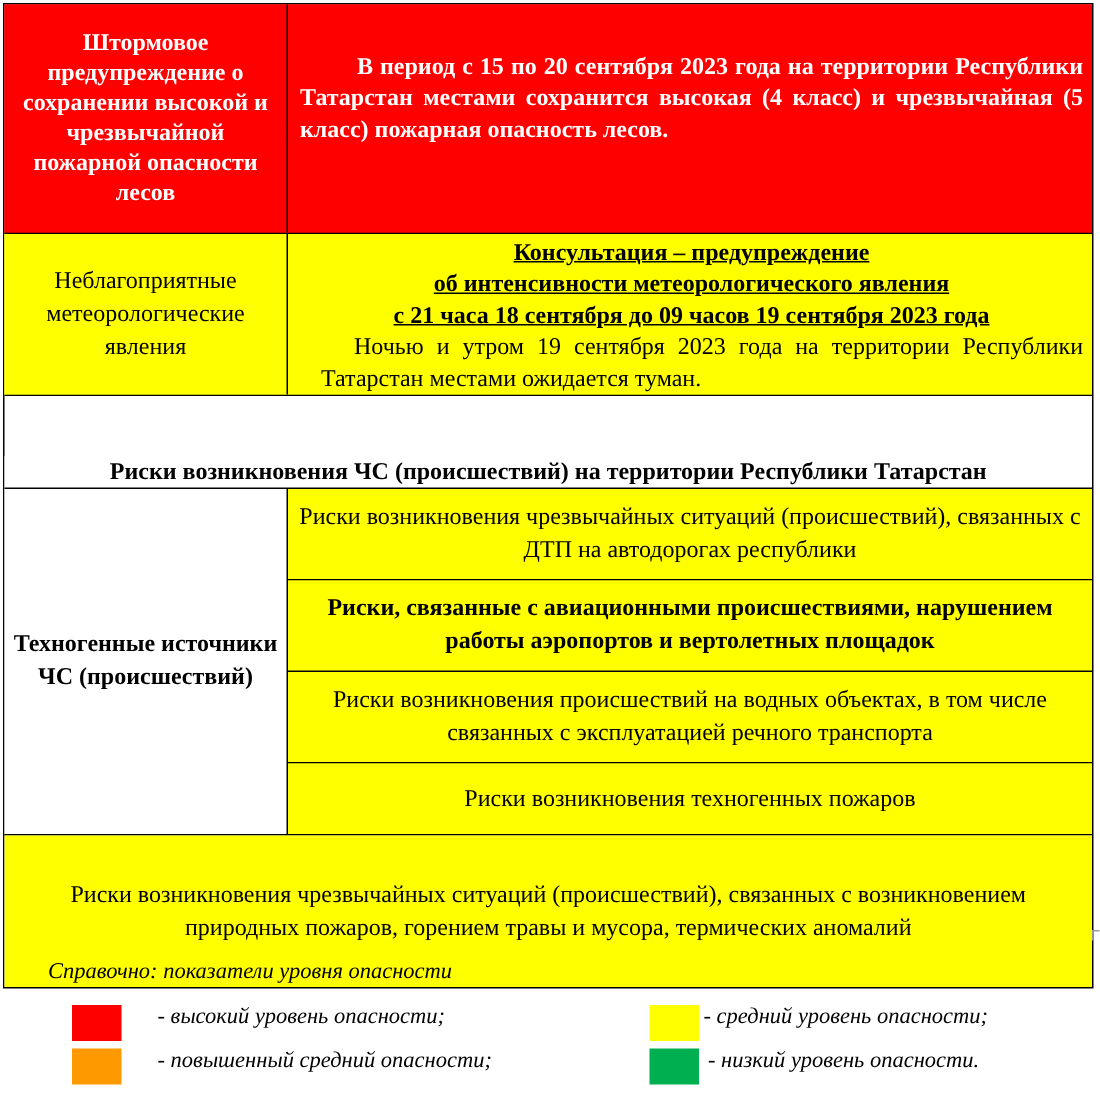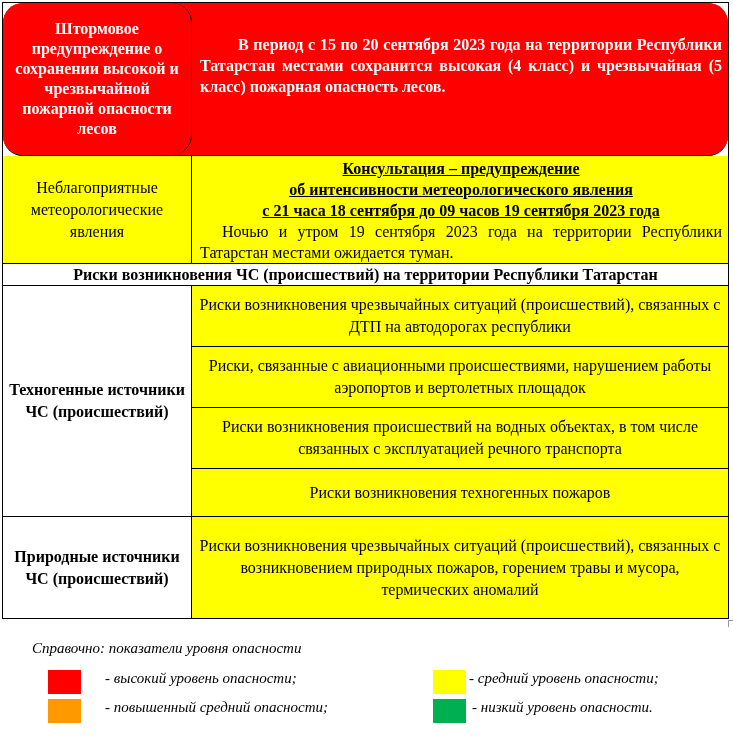--- a/index.html
+++ b/index.html
@@ -3,30 +3,30 @@
 <meta charset="utf-8">
 <style>
   html, body { margin: 0; padding: 0; background: #ffffff; }
   body { width: 733px; height: 739px; position: relative; overflow: hidden;
          font-family: "Liberation Serif", "DejaVu Serif", serif; color: #000; }
   .tbl { position: absolute; left: 2px; top: 2px; width: 727px; border: 1.5px solid #000; box-sizing: border-box; }
   .row { display: flex; border-bottom: 1.5px solid #000; box-sizing: border-box; }
   .row:last-child { border-bottom: none; }
   .lc { width: 189px; border-right: 1.5px solid #000; box-sizing: border-box; display: flex; align-items: center; justify-content: center; text-align: center; flex-shrink: 0; }
   .rc { flex: 1; box-sizing: border-box; }
-  .red { background: #ff0000; border-radius: 20px; }
+  .red { background: #ff0000; }
   .yel { background: #ffff00; }
   .white { background: #ffffff; }
   .warn-title { color: #fff; font-weight: bold; font-size: 16px; line-height: 20px; padding: 2px 6px; }
   .warn-text { color: #fff; font-weight: bold; font-size: 16px; line-height: 21px; text-align: justify; text-align-last: left; padding: 31px 6px 0 8px; }
   .warn-text .indent { display: inline-block; width: 38px; }
   .meteo-title { font-weight: normal; font-size: 16px; line-height: 22px; padding: 0 4px; }
   .meteo-box { padding: 2px 6px 0 8px; }
   .meteo-head { font-weight: bold; font-size: 16px; line-height: 21px; text-align: center; text-decoration: underline; }
-  .meteo-body { font-size: 16px; line-height: 21px; text-align: justify; text-align-last: left; }
+  .meteo-body { font-size: 16px; line-height: 21px; text-align: justify; text-align-last: left; margin-left: 14px; }
   .meteo-body .indent { display: inline-block; width: 22px; }
   .risk-header { font-weight: bold; font-size: 16px; line-height: 21px; text-align: center; padding: 0; height: 21px; }
   .group { display: flex; border-bottom: 1.5px solid #000; }
   .group-label { font-weight: bold; font-size: 16px; line-height: 22px; padding: 0 4px; }
   .group-items { flex: 1; display: flex; flex-direction: column; }
   .item { font-size: 16px; line-height: 22px; text-align: center; display: flex; align-items: center; justify-content: center; border-bottom: 1.5px solid #000; box-sizing: border-box; padding: 0 4px; }
   .item:last-child { border-bottom: none; }
   .legend { position: absolute; left: 0; top: 640px; width: 733px; font-style: italic; font-size: 15px; }
   .legend-title { position: absolute; left: 32px; top: 0; }
   .sw { width: 33px; height: 24px; }
@@ -52,40 +52,37 @@
       <div class="meteo-title">Неблагоприятные метеорологические явления</div>
     </div>
     <div class="rc yel meteo-box">
       <div class="meteo-head">Консультация – предупреждение</div>
       <div class="meteo-head">об интенсивности метеорологического явления</div>
       <div class="meteo-head">с 21 часа 18 сентября  до  09 часов  19 сентября 2023 года</div>
       <div class="meteo-body"><span class="indent"></span><span>Ночью и утром 19 сентября 2023 года на территории Республики Татарстан  местами ожидается туман.</span></div>
     </div>
   </div>
 
-  <div class="row white" style="height:22px;">
+  <div class="row white" style="height:22px;margin-top:40px;">
     <div class="rc risk-header">Риски возникновения ЧС (происшествий) на территории Республики Татарстан</div>
   </div>
 
   <div class="group" style="height:230px;">
     <div class="lc white">
       <div class="group-label">Техногенные источники ЧС (происшествий)</div>
     </div>
     <div class="group-items yel">
       <div class="item yel" style="height:61px;">Риски возникновения чрезвычайных ситуаций (происшествий), связанных с ДТП на автодорогах республики</div>
-      <div class="item yel" style="height:61px;">Риски, связанные с авиационными происшествиями, нарушением работы аэропортов и вертолетных площадок</div>
+      <div class="item yel" style="height:61px;font-weight:bold;">Риски, связанные с авиационными происшествиями, нарушением работы аэропортов и вертолетных площадок</div>
       <div class="item yel" style="height:61px;font-family:Liberation Serif, serif;">Риски возникновения происшествий на водных объектах, в том числе связанных с эксплуатацией речного транспорта</div>
       <div class="item yel" style="flex:1;">Риски возникновения техногенных пожаров</div>
     </div>
   </div>
 
   <div class="group" style="height:101px; border-bottom:none;">
-    <div class="lc white">
-      <div class="group-label">Природные источники ЧС (происшествий)</div>
-    </div>
     <div class="group-items yel">
       <div class="item yel" style="flex:1;">Риски возникновения чрезвычайных ситуаций (происшествий), связанных с возникновением природных пожаров, горением травы и мусора, термических аномалий</div>
     </div>
   </div>
 </div>
 
 <div class="corner-mark"></div>
 
 <div class="legend">
   <div class="legend-title">Справочно: показатели уровня опасности</div>

